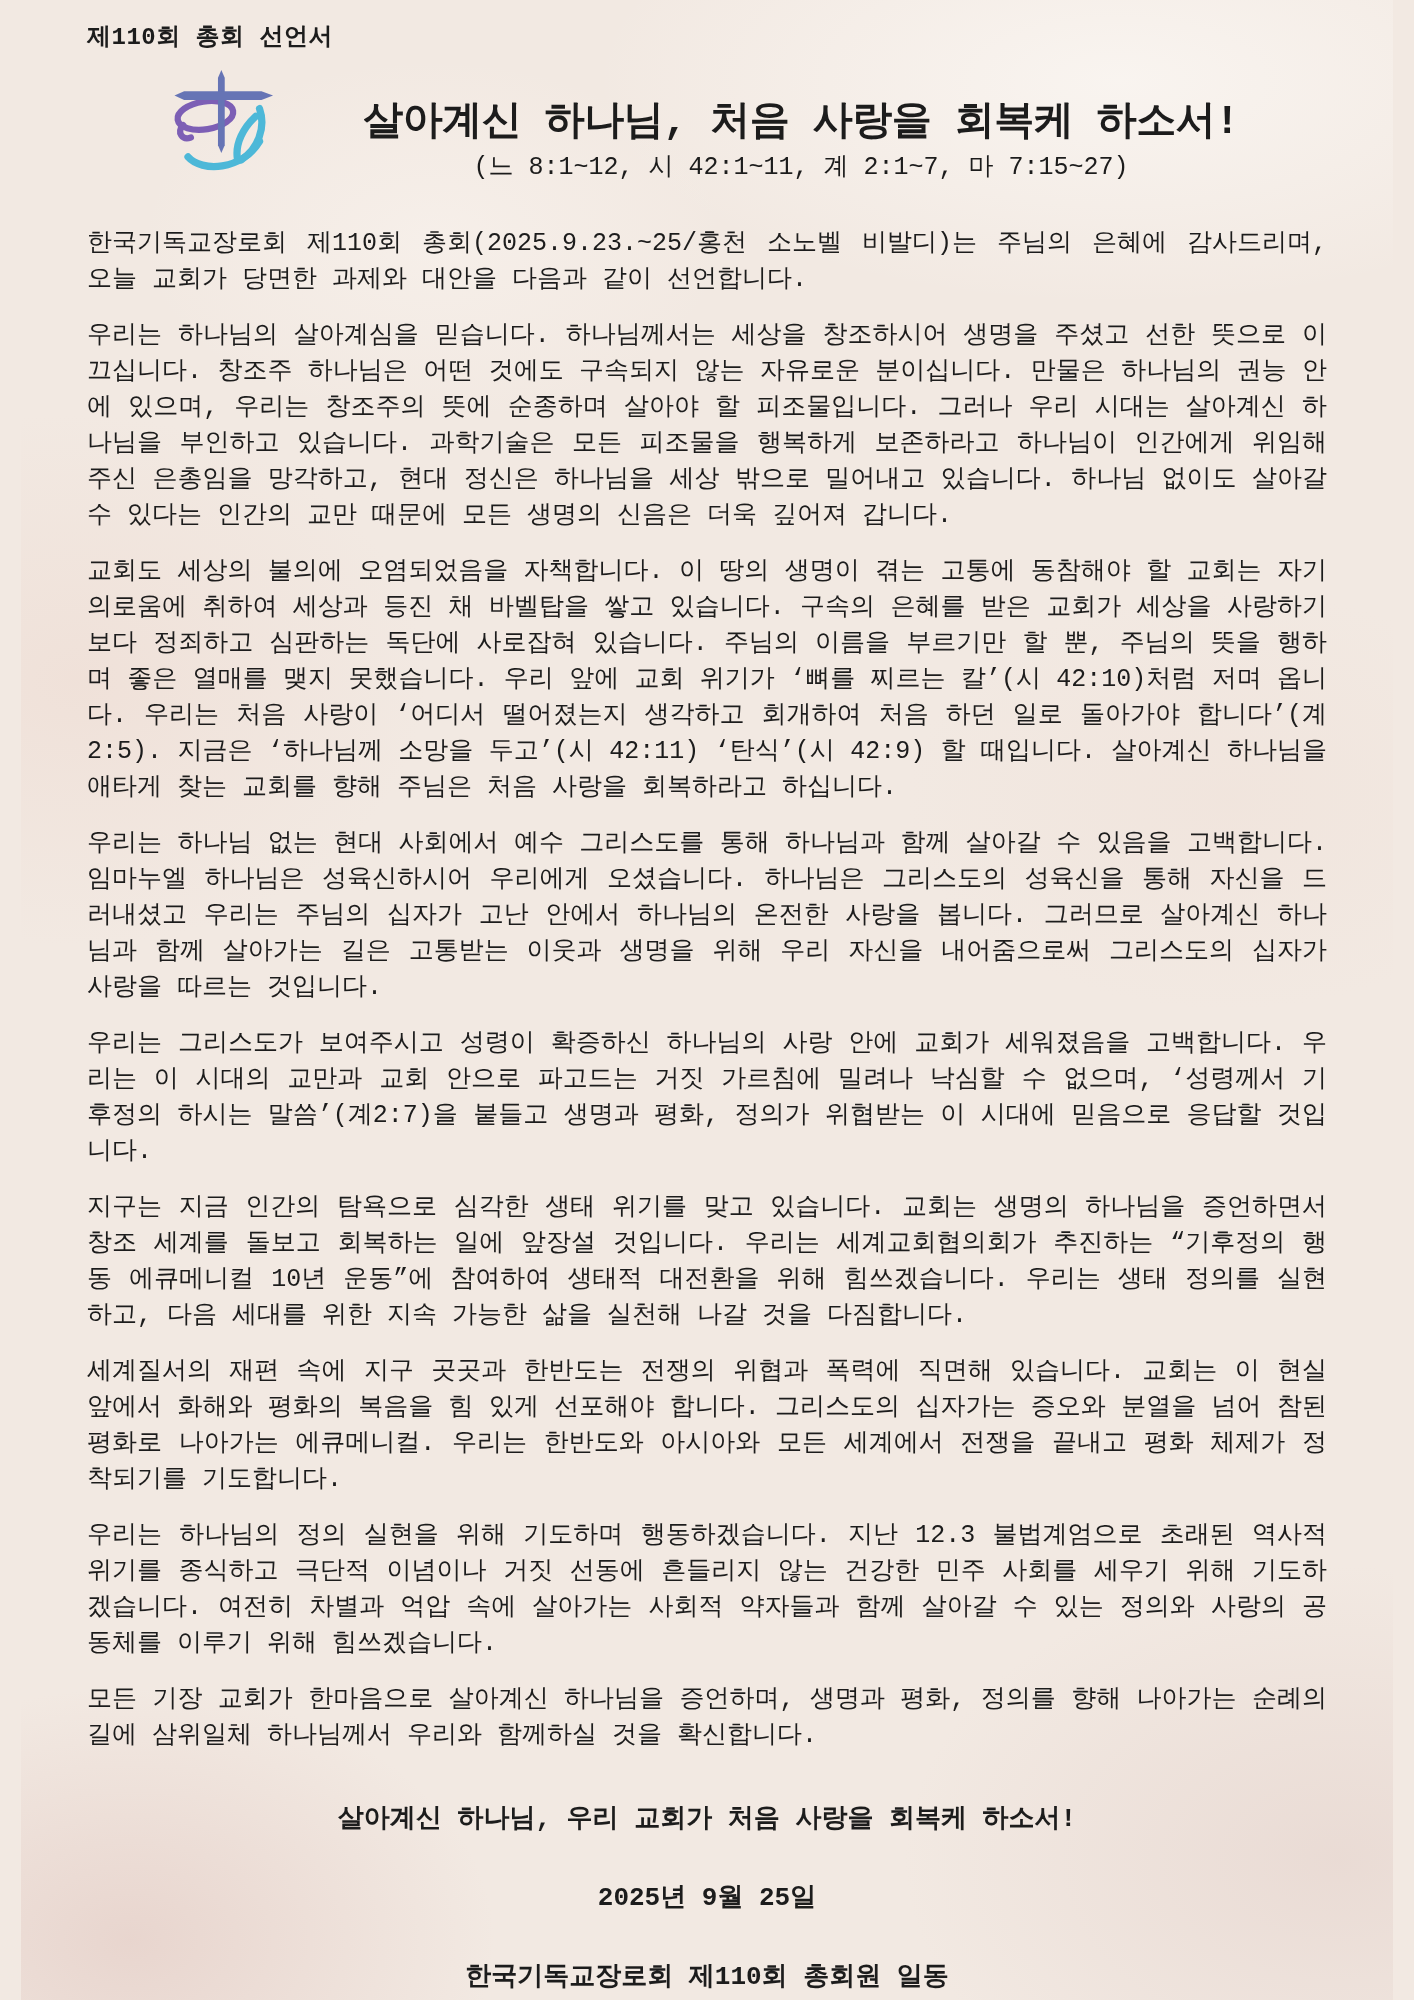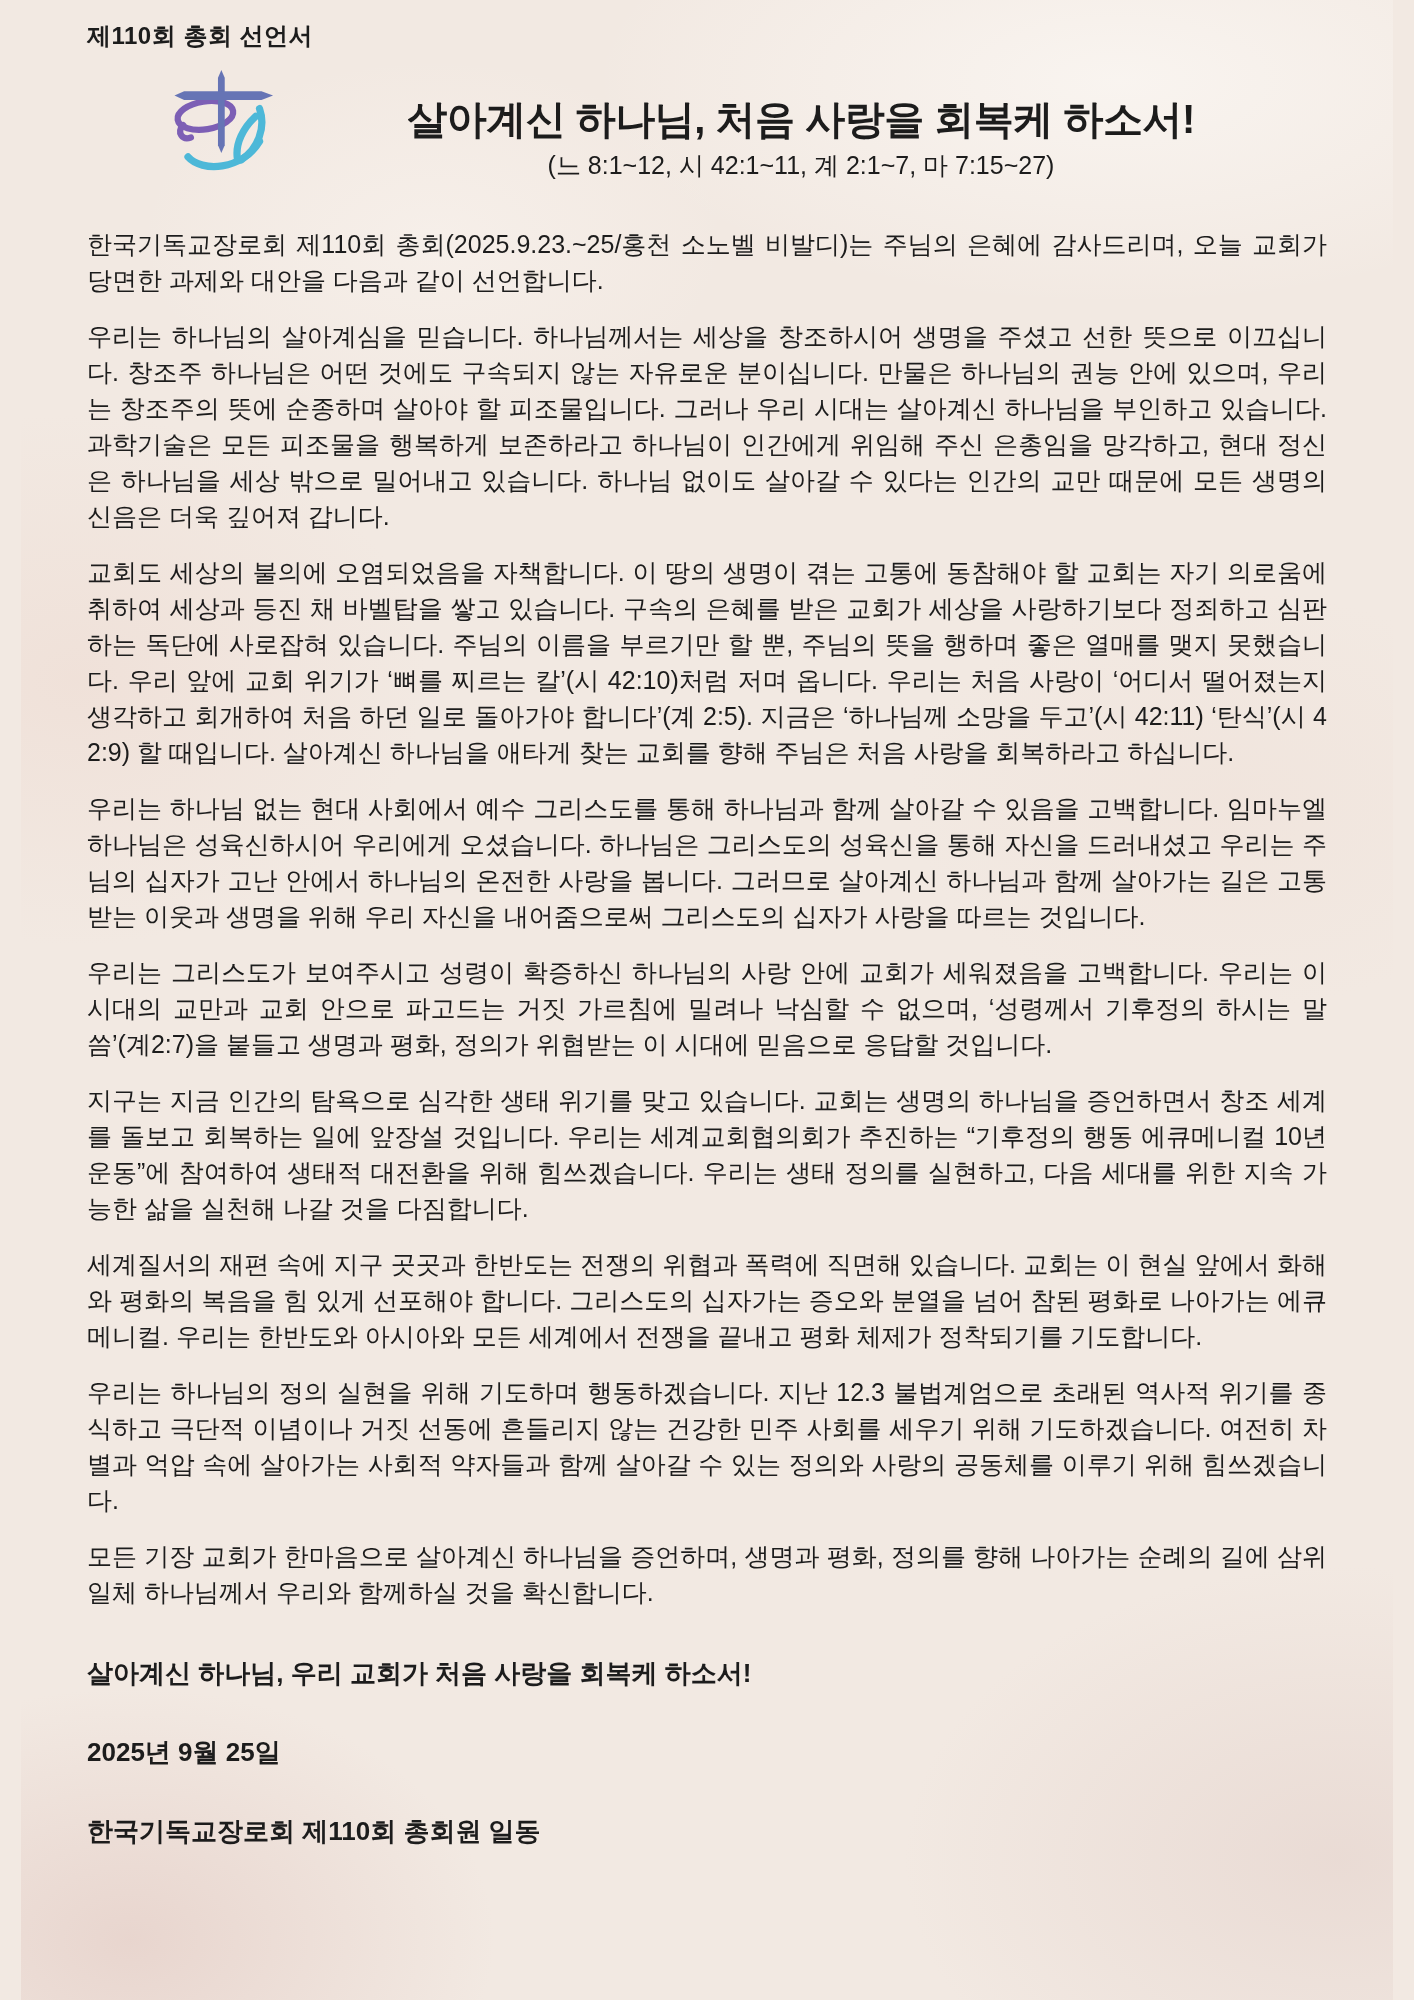--- a/index.html
+++ b/index.html
@@ -8,21 +8,21 @@
     background: #f2e9e2;
   }
   .page {
     position: relative;
     width: 1372px;
     height: 2000px;
     margin: 0 auto;
     box-sizing: border-box;
     padding: 20px 66px 0 66px;
     overflow: hidden;
-    font-family: Liberation Sans, sans-serif;
+    font-family: Liberation Mono, monospace;
     color: #1c1c1c;
     background:
       radial-gradient(ellipse 520px 360px at 8% 97%, rgba(224,197,190,0.55), rgba(224,197,190,0) 70%),
       radial-gradient(ellipse 620px 420px at 96% 93%, rgba(223,202,196,0.45), rgba(223,202,196,0) 70%),
       radial-gradient(ellipse 500px 380px at 4% 34%, rgba(236,213,203,0.40), rgba(236,213,203,0) 70%),
       radial-gradient(ellipse 460px 300px at 88% 40%, rgba(238,221,212,0.35), rgba(238,221,212,0) 70%),
       radial-gradient(ellipse 700px 300px at 80% 4%, rgba(250,246,242,0.85), rgba(250,246,242,0) 75%),
       radial-gradient(ellipse 420px 260px at 30% 12%, rgba(249,243,238,0.6), rgba(249,243,238,0) 70%),
       #f2e9e2;
   }
@@ -66,21 +66,21 @@
     margin-top: 40px;
   }
   .body-text p {
     font-size: 25px;
     line-height: 36px;
     margin: 0 0 20px 0;
     text-align: justify;
     word-break: break-all;
   }
   .closing {
-    text-align: left;
+    text-align: center;
     font-weight: bold;
   }
   .closing-prayer {
     font-size: 26px;
     margin-top: 46px;
   }
   .closing-date {
     font-size: 26px;
     margin-top: 44px;
   }

